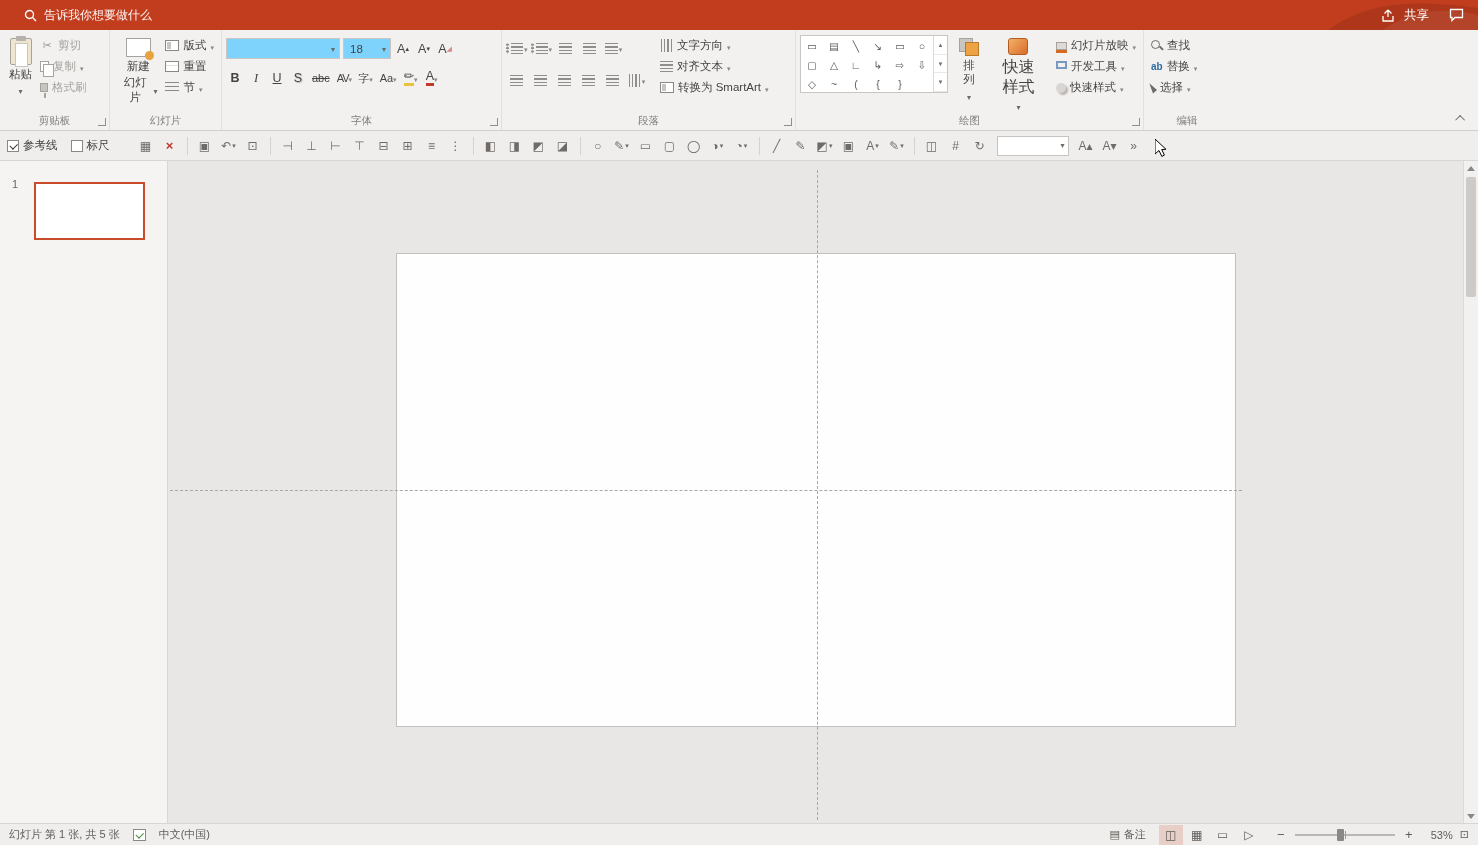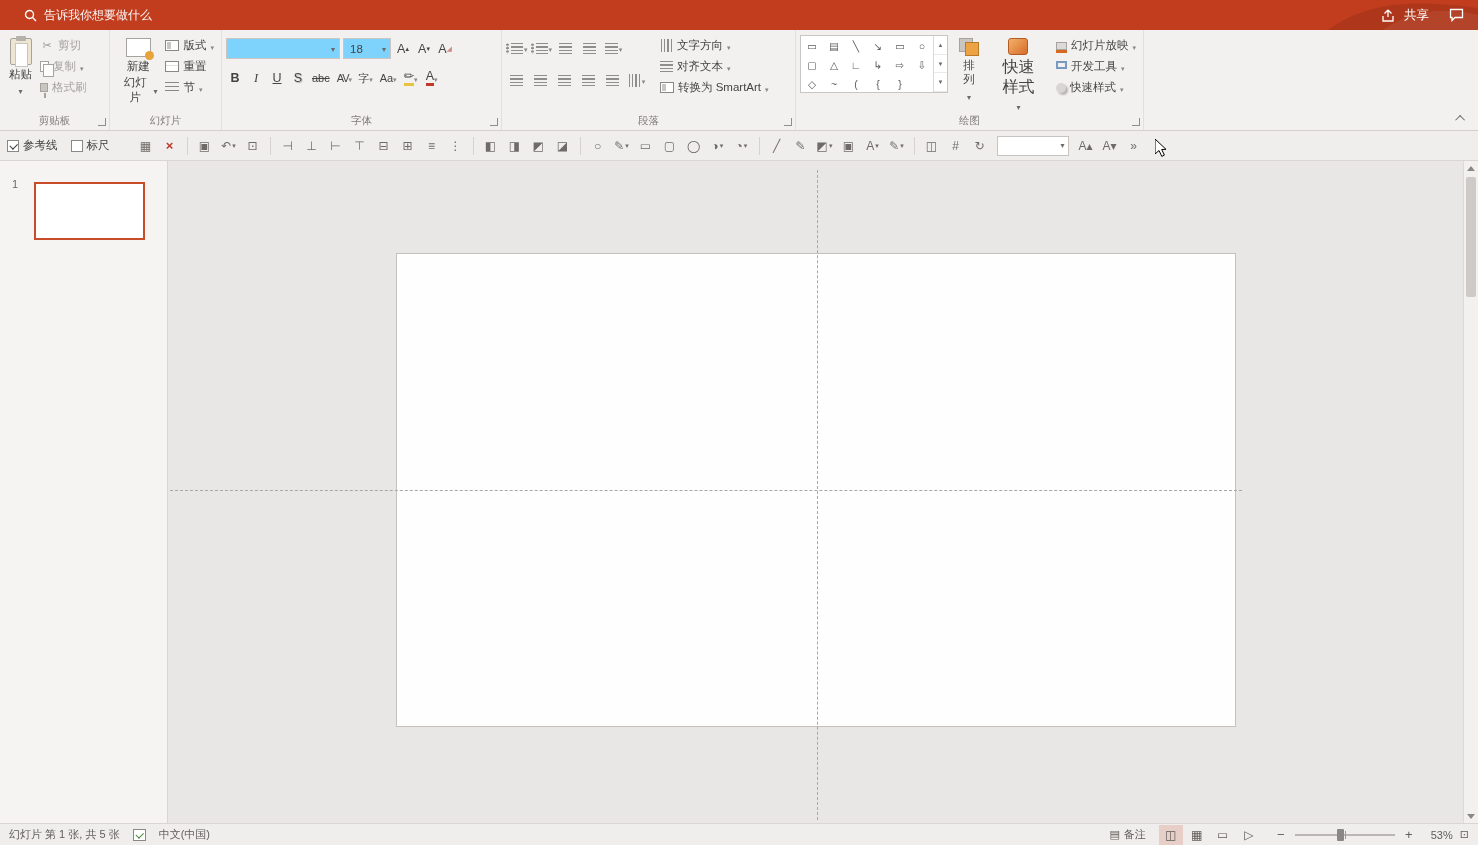--- a/index.html
+++ b/index.html
@@ -384,20 +384,37 @@
             <span class="ic-eff"></span>
             <span>快速样式</span>
             <span class="minicar"></span>
           </div>
       </div>
     </div>
     <div class="grp-label">绘图</div>
     <span class="launcher"></span>
   </div>
 
+  <div class="grp" style="width:86px; border-right:none;">
+    <div class="rowbtn">
+        <span class="ic-find"></span>
+        <span>查找</span>
+      </div>
+    <div class="rowbtn">
+        <span class="ic-replace">ab</span>
+        <span>替换</span>
+        <span class="minicar"></span>
+      </div>
+    <div class="rowbtn">
+        <span class="ic-cursor"></span>
+        <span>选择</span>
+        <span class="minicar"></span>
+      </div>
+    <div class="grp-label">编辑</div>
+  </div>
 
   <span class="collapse"></span>
 </div>
 
 <div class="tbar">
   <span class="cbwrap">
     <span class="cb on"></span>
     <span>参考线</span>
   </span>
   <span class="cbwrap">

